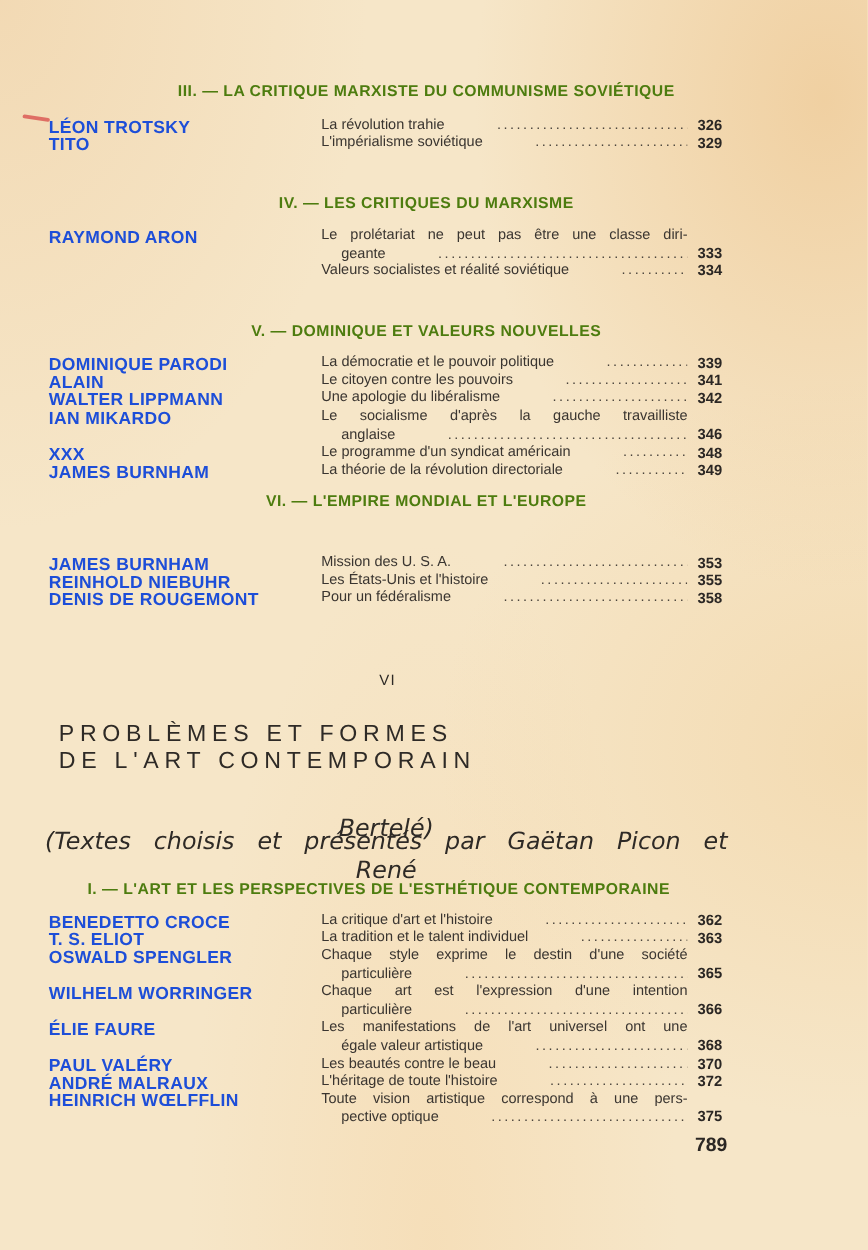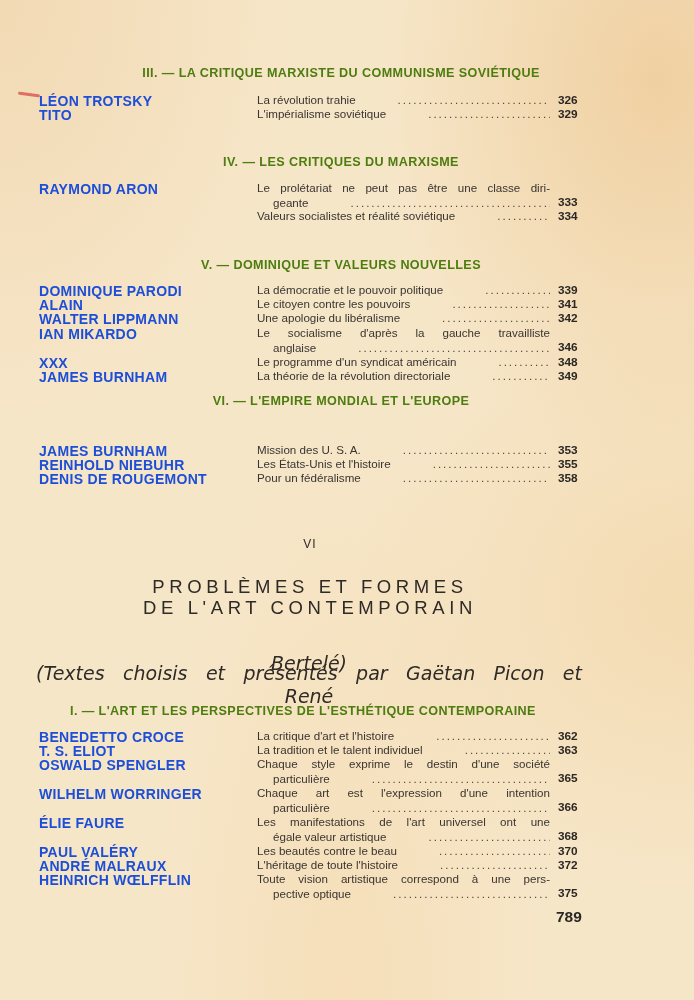--- a/index.html
+++ b/index.html
@@ -45,22 +45,22 @@
   .work .line .dots::after { content: "...................................................................................................."; }
   .pg {
     position: absolute; left: 558px; font-weight: bold; font-size: 11.8px; color: #2b2724;
   }
 
   .part-num {
     position: absolute; left: 0; width: 620px; text-align: center;
     font-size: 12px; color: #2e2a26; letter-spacing: 1px;
   }
   .part-title {
-    position: absolute; left: 0; width: 620px; text-align: center;
-    font-size: 18.5px; letter-spacing: 4.6px; color: #2e2a26; line-height: 21px;
+    position: absolute; left: 0; width: 620px; text-align: left;
+    font-size: 18.5px; letter-spacing: 4.6px; color: #2e2a26; line-height: 21px; padding-left: 47px;
   }
   .part-sub {
     position: absolute; left: 36px; width: 546px; text-align: justify; text-align-last: center;
     font-style: italic; font-size: 19px; color: #2e2a26; line-height: 23px;
     font-family: "DejaVu Sans", sans-serif; word-spacing: 5px;
   }
   .folio {
     position: absolute; left: 556px; top: 908px; font-weight: bold; font-size: 15.5px; color: #2b2724;
   }
   .redmark {

